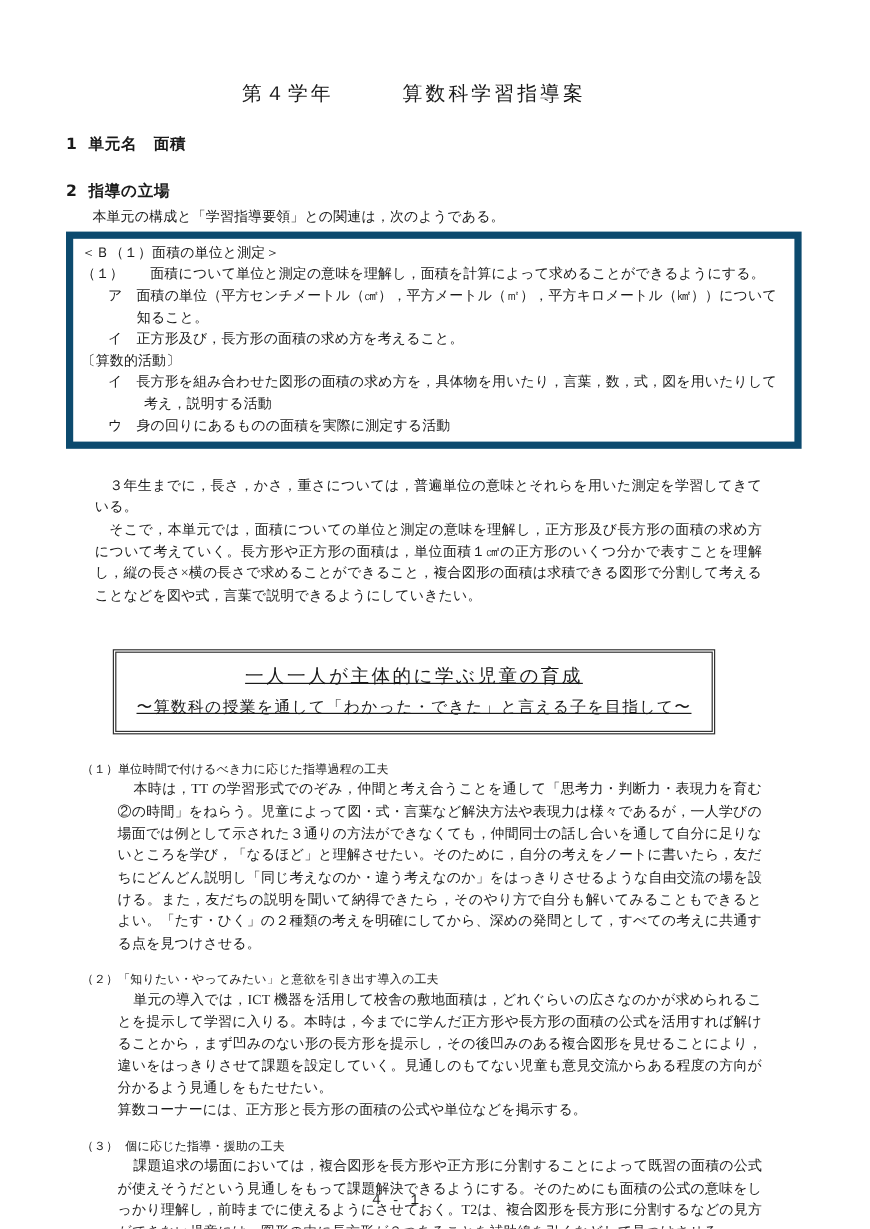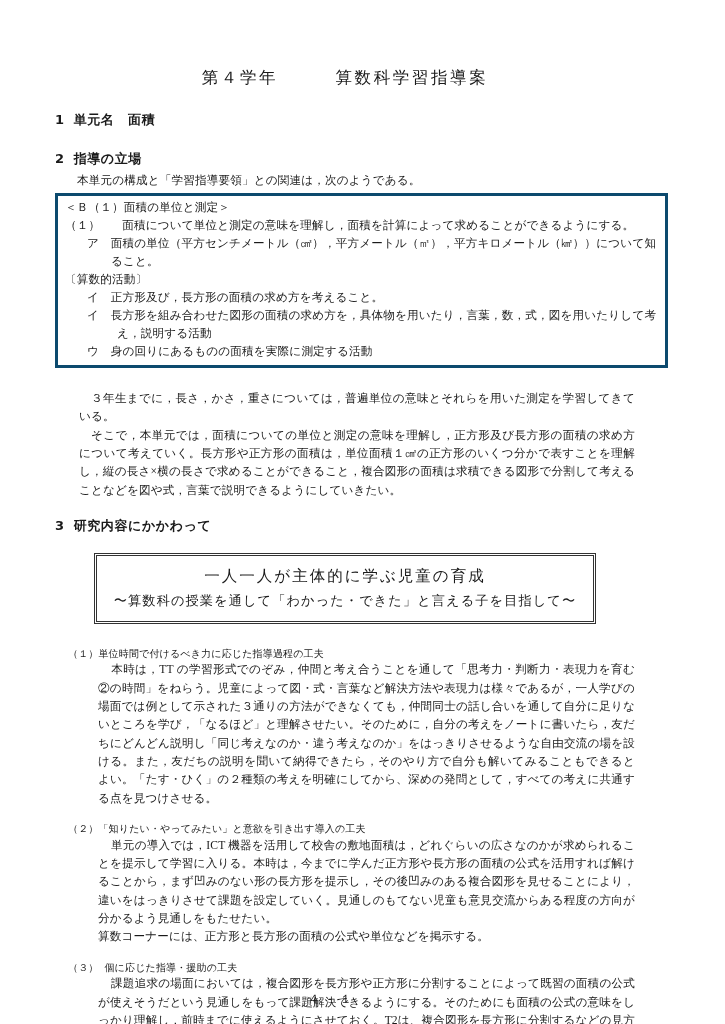--- a/index.html
+++ b/index.html
@@ -54,21 +54,21 @@
     margin: 0;
     text-align: justify;
     text-justify: inter-character;
     letter-spacing: 0.15px;
   }
   .para.indent1 { margin-left: 22px; }
   .para.ind-first { text-indent: 12px; margin-left: 24px; }
 
   
   .box-curriculum {
-    border: 3px solid #0c4a6e;
+    border: 6px solid #0c4a6e;
     box-sizing: border-box;
     padding: 3px 6px 4px 7px;
     margin: 3px 0 0 0;
     width: 613px;
   }
   .box-curriculum .bline {
     font-size: 11.6px;
     line-height: 1.55;
     margin: 0;
     letter-spacing: 0.15px;
@@ -77,20 +77,21 @@
   .hang-b  { padding-left: 46px; text-indent: -24px; }
   .hang-d  { padding-left: 20px; text-indent: -20px; }
   .hang-e  { padding-left: 52px; text-indent: -30px; }
   .sp-w { display: inline-block; width: 22px; }
 
   
   .theme-wrap {
     display: flex;
     justify-content: center;
     margin: 18px 0 0 0;
+    text-decoration: underline;
   }
   .theme-box {
     width: 502px;
     box-sizing: border-box;
     border: 3px double #333333;
     padding: 9px 10px 10px 10px;
     text-align: center;
   }
   .theme-title {
     font-size: 15.5px;
@@ -153,34 +154,33 @@
   <div class="gap-md"></div>
 
   <div class="sec-heading"><span class="num">2</span><span>指導の立場</span></div>
 
   <p class="para indent1">本単元の構成と「学習指導要領」との関連は，次のようである。</p>
 
   <div class="box-curriculum">
     <p class="bline hang-d">＜Ｂ（１）面積の単位と測定＞</p>
     <p class="bline hang-a"><span>（１）</span><span class="sp-w"></span><span>面積について単位と測定の意味を理解し，面積を計算によって求めることができるようにする。</span></p>
     <p class="bline hang-b">ア　面積の単位（平方センチメートル（㎠），平方メートル（㎡），平方キロメートル（㎢））について知ること。</p>
+    <p class="bline hang-b">イ　正方形及び，長方形の面積の求め方を考えること。</p>
     <p class="bline hang-d">〔算数的活動〕</p>
-    <p class="bline hang-b">イ　正方形及び，長方形の面積の求め方を考えること。</p>
     <p class="bline hang-e">イ　長方形を組み合わせた図形の面積の求め方を，具体物を用いたり，言葉，数，式，図を用いたりして考え，説明する活動</p>
     <p class="bline hang-e">ウ　身の回りにあるものの面積を実際に測定する活動</p>
   </div>
 
   <div class="gap-lg"></div>
 
   <p class="para ind-first">３年生までに，長さ，かさ，重さについては，普遍単位の意味とそれらを用いた測定を学習してきている。</p>
   <p class="para ind-first">そこで，本単元では，面積についての単位と測定の意味を理解し，正方形及び長方形の面積の求め方について考えていく。長方形や正方形の面積は，単位面積１㎠の正方形のいくつ分かで表すことを理解し，縦の長さ×横の長さで求めることができること，複合図形の面積は求積できる図形で分割して考えることなどを図や式，言葉で説明できるようにしていきたい。</p>
 
   <div class="gap-md"></div>
 
-  <div class="sec-heading"><span class="num">3</span><span>研究内容にかかわって</span></div>
 
   <div class="theme-wrap">
     <div class="theme-box">
       <p class="theme-title">一人一人が主体的に学ぶ児童の育成</p>
       <p class="theme-sub">〜算数科の授業を通して「わかった・できた」と言える子を目指して〜</p>
     </div>
   </div>
 
   <div class="gap-lg"></div>
 

